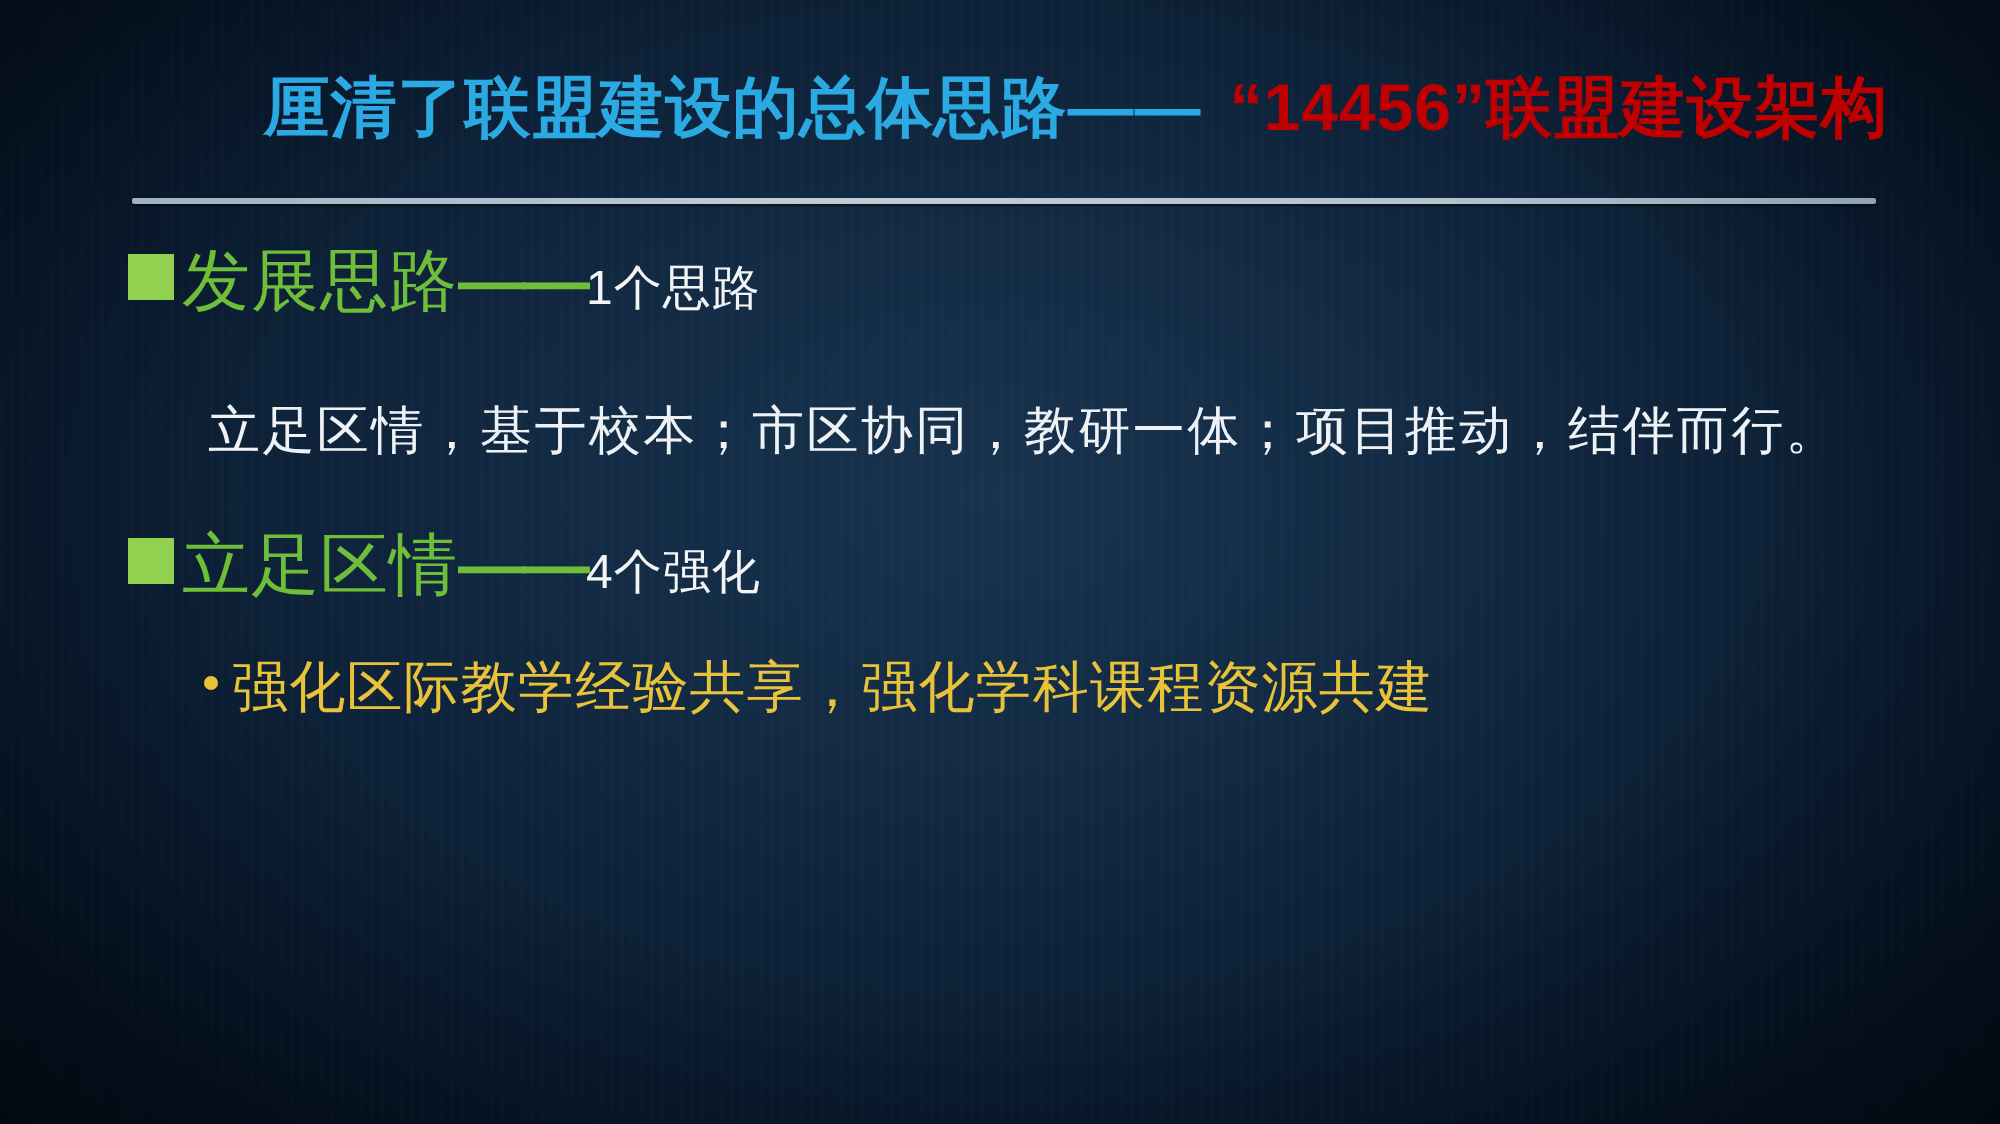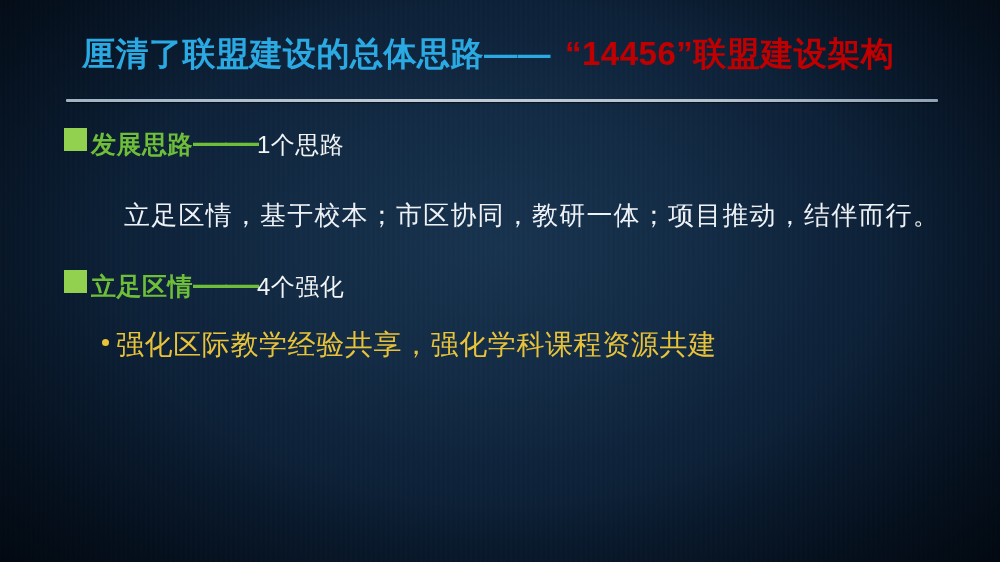--- a/index.html
+++ b/index.html
@@ -38,25 +38,26 @@
     inset: 0;
     pointer-events: none;
     background: radial-gradient(ellipse 70% 80% at 50% 45%, rgba(255,255,255,0) 55%, rgba(0,0,0,0.35) 100%);
   }
 
   .layer { position: relative; z-index: 3; }
 
   
   .title-row {
     position: absolute;
-    left: 82px;
+    left: 54px;
     top: 36px;
     width: 890px;
     white-space: nowrap;
     line-height: 1.12;
+    text-align: right;
   }
   .title-cn {
     font-size: 33px;
     font-weight: 700;
     color: #2aa9e2;
     letter-spacing: .5px;
   }
   .title-accent {
     font-size: 33px;
     font-weight: 700;
@@ -87,42 +88,42 @@
 
   .sq-bullet {
     display: inline-block;
     width: 23px;
     height: 23px;
     background: #92d050;
     vertical-align: 2px;
     margin-right: 4px;
   }
   .h1-green {
-    font-size: 25px;
-    font-weight: 700;
+    font-size: 34px;
+    font-weight: 400;
     color: #6ebe3a;
     letter-spacing: .5px;
   }
   .h1-dash {
     font-size: 34px;
     font-weight: 700;
     color: #6ebe3a;
     letter-spacing: -2px;
   }
   .h1-white {
     font-size: 24px;
     font-weight: 400;
     color: #f2f4f6;
     letter-spacing: .5px;
   }
 
   
   .body-serif {
     position: absolute;
-    left: 124px;
+    left: 104px;
     top: 198px;
     white-space: nowrap;
     font-family: "Liberation Serif", "DejaVu Serif", serif;
     font-size: 26px;
     color: #eef2f6;
     letter-spacing: 1.2px;
   }
 
   
   .sub-list {

